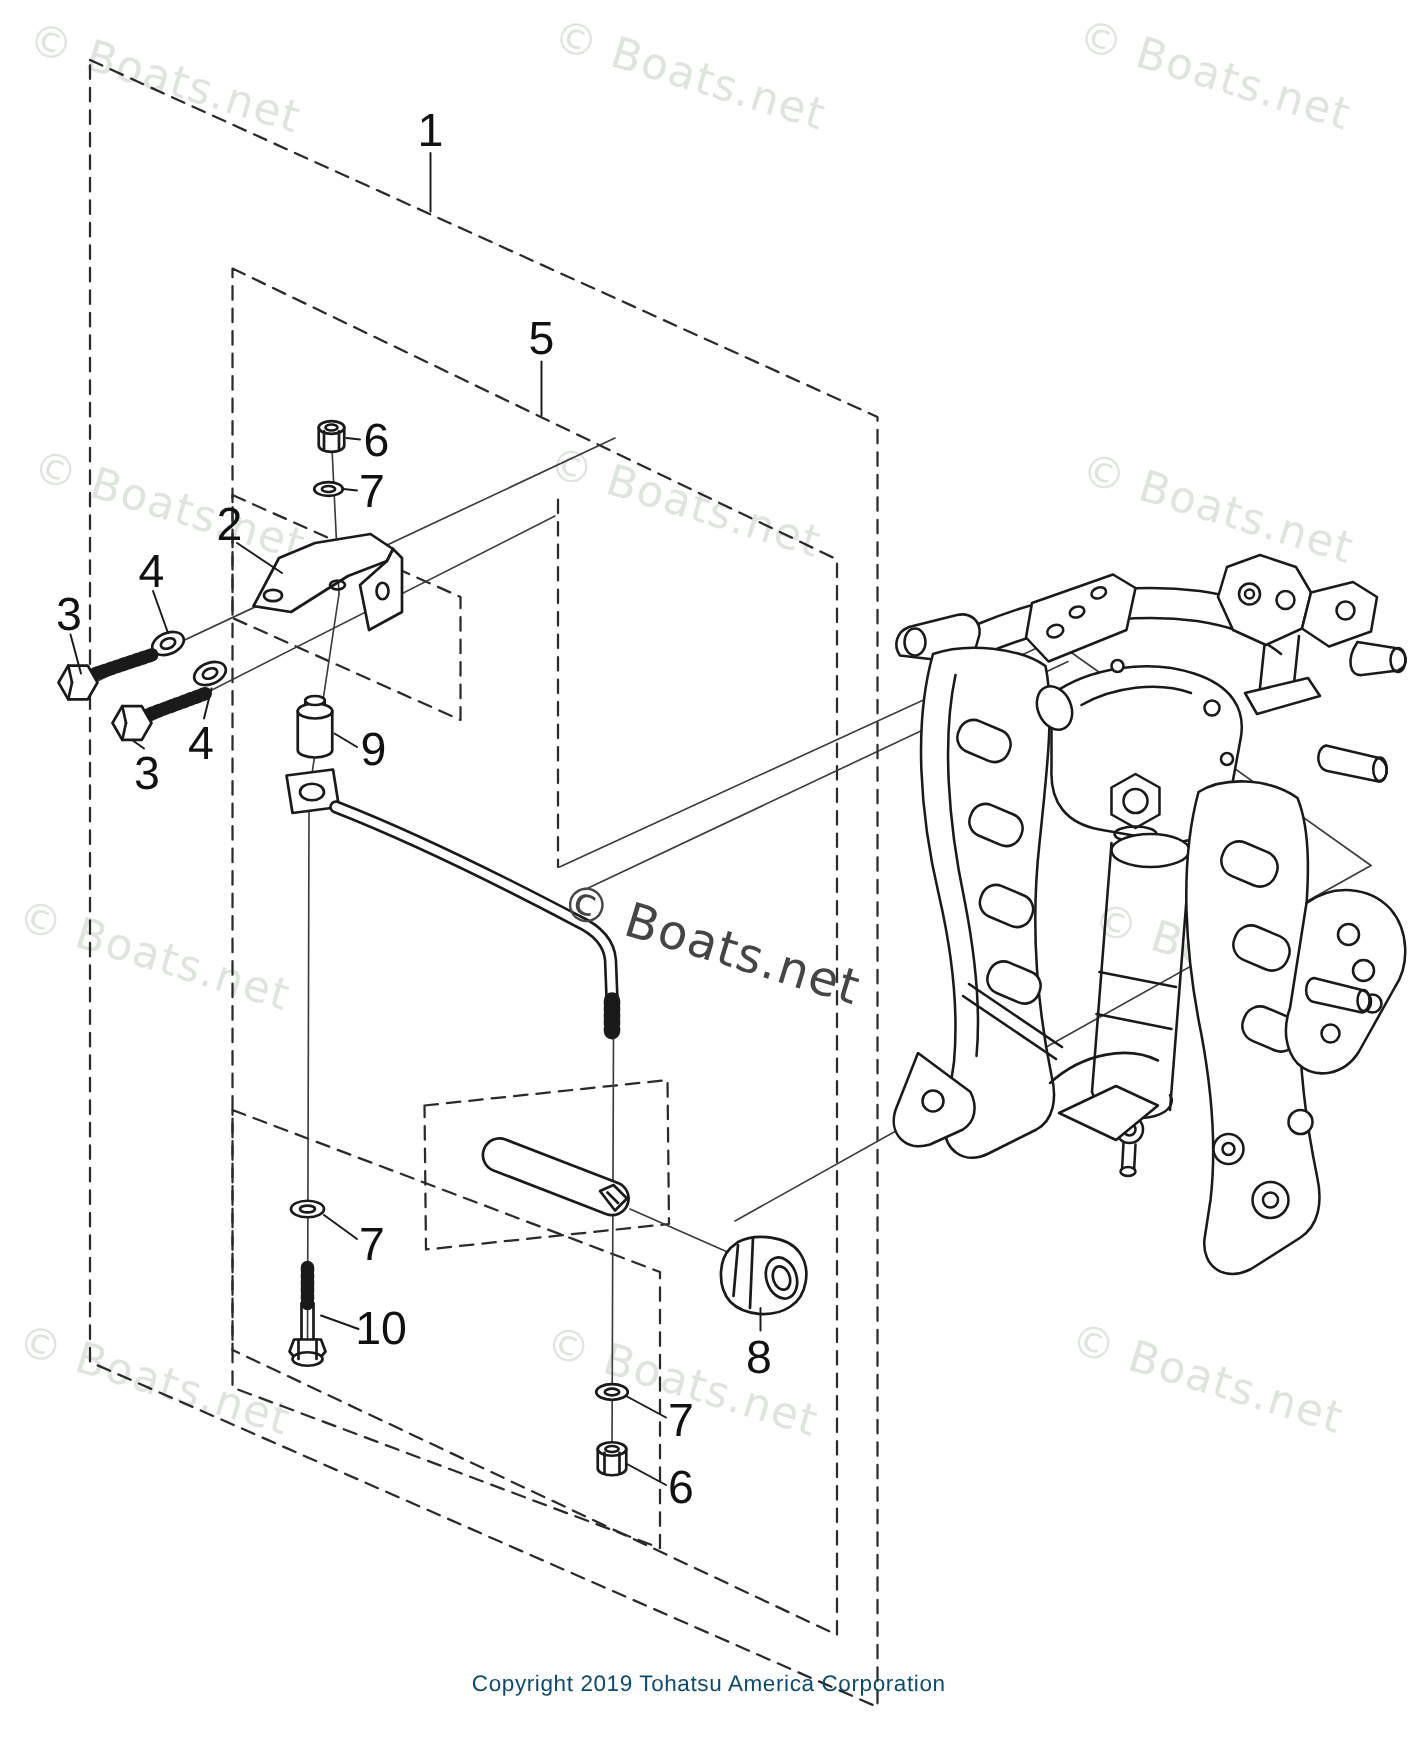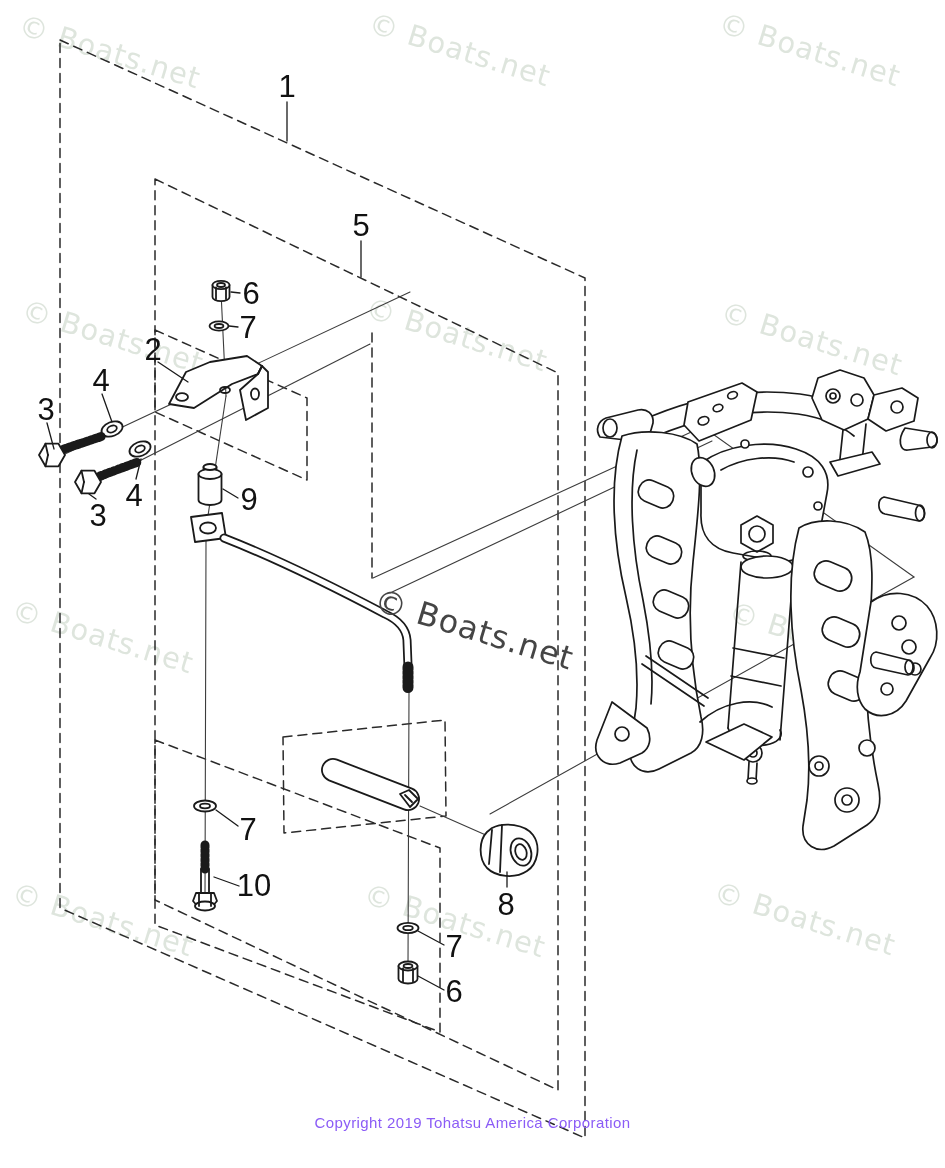--- a/index.html
+++ b/index.html
@@ -29,21 +29,21 @@
   svg.diagram{
     position:absolute;
     left:0;top:0;
   }
   .copyright{
     position:absolute;
     left:0;right:0;
     top:1114px;
     text-align:center;
     font-size:15px;
-    color:#8b5cf6;
+    color:#0c4a6e;
     letter-spacing:.4px;
   }
   .callout{
     font-family:"Liberation Sans", sans-serif;
     font-size:31px;
     fill:#111111;
   }
 </style>
 </head>
 <body>

